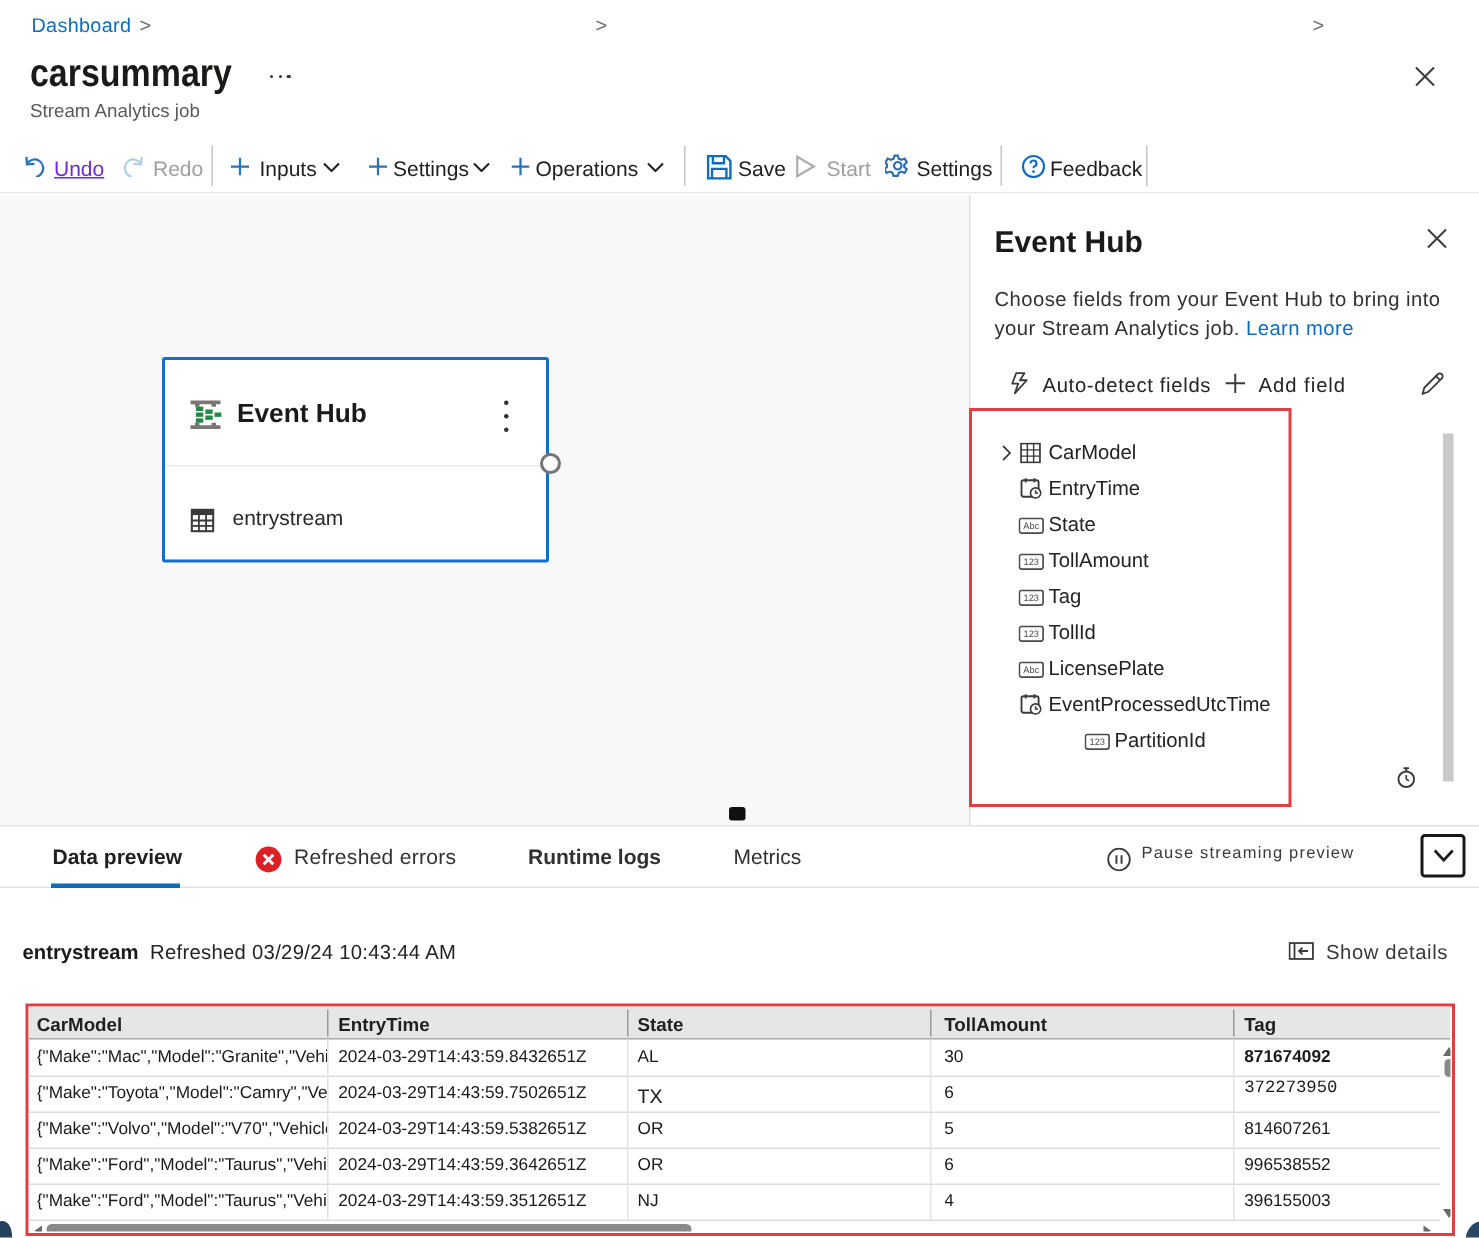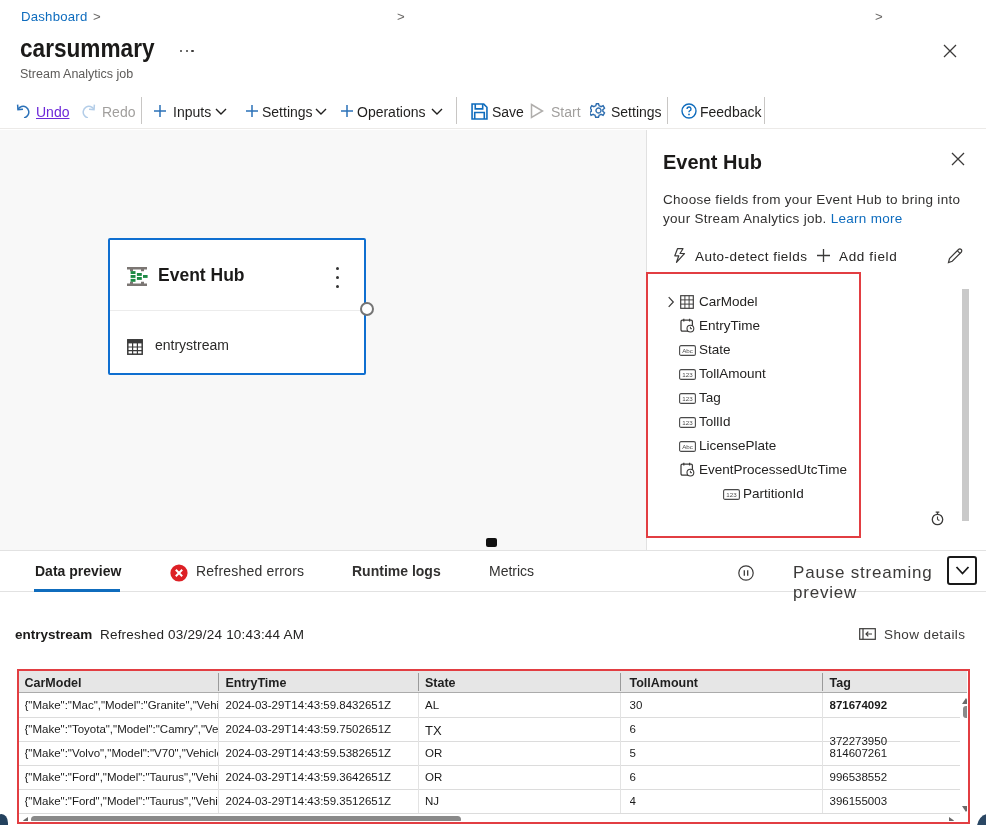--- a/index.html
+++ b/index.html
@@ -242,21 +242,21 @@
         <circle cx="9" cy="9" r="8.6" fill="#dd2025"></circle>
         <path d="M5.8 5.8 L12.2 12.2 M12.2 5.8 L5.8 12.2" stroke="#fff" stroke-width="2"></path>
       </svg>
   <span class="abs" style="left:196px; top:12px; font-size:14px; letter-spacing:0.2px; color:#323130;">Refreshed errors</span>
   <span class="abs" style="left:352px; top:12px; font-size:14px; color:#323130;font-weight:bold;">Runtime logs</span>
   <span class="abs" style="left:489px; top:12px; font-size:14px; color:#323130;">Metrics</span>
   <svg class="abs" style="left:738px; top:14px;" width="16" height="16" viewBox="0 0 16 16">
         <circle cx="8" cy="8" r="7.2" fill="none" stroke="#3b3a39" stroke-width="1.2"></circle>
         <path d="M6.3 5.2 V10.8 M9.7 5.2 V10.8" stroke="#3b3a39" stroke-width="1.3"></path>
       </svg>
-  <span class="abs" style="left:761px; top:12px; font-size:17px; letter-spacing:0.8px; color:#3b3a39;margin-left:32px;">Pause streaming preview</span>
+  <span class="abs" style="left:761px; top:12px; font-size:11px; letter-spacing:0.8px; color:#3b3a39;">Pause streaming preview</span>
   <div class="abs" style="left:947px; top:5px; width:30px; height:29px; border:2px solid #191919; border-radius:3px;">
     <svg style="margin:8px auto 0;" width="15" height="9" viewBox="0 0 15 9">
           <path d="M1.5 1 L7.5 7.5 L13.5 1" fill="none" stroke="#191919" stroke-width="1.8"></path>
         </svg>
   </div>
 </div>
 
 <span class="abs" style="left:15px; top:627px; font-size:13.5px; font-weight:700; color:#1b1a19;">entrystream</span>
 <span class="abs" style="left:100px; top:627px; font-size:13.5px; letter-spacing:0.2px; color:#252423;">Refreshed 03/29/24 10:43:44 AM</span>
 <svg class="abs" style="left:859px; top:628px;" width="17" height="12" viewBox="0 0 17 12">
@@ -282,21 +282,21 @@
         <div style="position:absolute;left:5.5px;top:27.5px;width:193px;height:15px;overflow:hidden;font-size:11.5px;color:#1a1a1a;white-space:nowrap;">{"Make":"Mac","Model":"Granite","VehicleType":1}</div>
         <div style="position:absolute;left:206.5px;top:27.5px;width:192px;height:15px;overflow:hidden;font-size:11.5px;color:#1a1a1a;white-space:nowrap;">2024-03-29T14:43:59.8432651Z</div>
         <div style="position:absolute;left:406px;top:27.5px;width:196px;height:15px;overflow:hidden;font-size:11.5px;color:#1a1a1a;white-space:nowrap;">AL</div>
         <div style="position:absolute;left:610.5px;top:27.5px;width:196px;height:15px;overflow:hidden;font-size:11.5px;color:#1a1a1a;white-space:nowrap;">30</div>
         <div style="position:absolute;left:810.5px;top:27.5px;width:130px;height:15px;overflow:hidden;font-size:11.5px;color:#1a1a1a;white-space:nowrap;font-weight:bold;">871674092</div>
         <div style="position:absolute;left:0;top:46.5px;width:941px;height:24px;border-bottom:1px solid #dcdcdc;"></div>
         <div style="position:absolute;left:5.5px;top:51.5px;width:193px;height:15px;overflow:hidden;font-size:11.5px;color:#1a1a1a;white-space:nowrap;">{"Make":"Toyota","Model":"Camry","VehicleType":1}</div>
         <div style="position:absolute;left:206.5px;top:51.5px;width:192px;height:15px;overflow:hidden;font-size:11.5px;color:#1a1a1a;white-space:nowrap;">2024-03-29T14:43:59.7502651Z</div>
         <div style="position:absolute;left:406px;top:51.5px;width:196px;height:15px;overflow:hidden;font-size:13px;color:#1a1a1a;white-space:nowrap;">TX</div>
         <div style="position:absolute;left:610.5px;top:51.5px;width:196px;height:15px;overflow:hidden;font-size:11.5px;color:#1a1a1a;white-space:nowrap;">6</div>
-        <div style="position:absolute;left:810.5px;top:64px;width:130px;height:15px;overflow:hidden;font-size:11.5px;color:#1a1a1a;white-space:nowrap;">372273950</div>
+        <div style="position:absolute;left:810.5px;top:48px;width:130px;height:15px;overflow:hidden;font-size:11.5px;color:#1a1a1a;white-space:nowrap;font-family:Liberation Mono, monospace;">372273950</div>
         <div style="position:absolute;left:0;top:70.5px;width:941px;height:24px;border-bottom:1px solid #dcdcdc;"></div>
         <div style="position:absolute;left:5.5px;top:75.5px;width:193px;height:15px;overflow:hidden;font-size:11.5px;color:#1a1a1a;white-space:nowrap;">{"Make":"Volvo","Model":"V70","VehicleType":1}</div>
         <div style="position:absolute;left:206.5px;top:75.5px;width:192px;height:15px;overflow:hidden;font-size:11.5px;color:#1a1a1a;white-space:nowrap;">2024-03-29T14:43:59.5382651Z</div>
         <div style="position:absolute;left:406px;top:75.5px;width:196px;height:15px;overflow:hidden;font-size:11.5px;color:#1a1a1a;white-space:nowrap;">OR</div>
         <div style="position:absolute;left:610.5px;top:75.5px;width:196px;height:15px;overflow:hidden;font-size:11.5px;color:#1a1a1a;white-space:nowrap;">5</div>
         <div style="position:absolute;left:810.5px;top:75.5px;width:130px;height:15px;overflow:hidden;font-size:11.5px;color:#1a1a1a;white-space:nowrap;">814607261</div>
         <div style="position:absolute;left:0;top:94.5px;width:941px;height:24px;border-bottom:1px solid #dcdcdc;"></div>
         <div style="position:absolute;left:5.5px;top:99.5px;width:193px;height:15px;overflow:hidden;font-size:11.5px;color:#1a1a1a;white-space:nowrap;">{"Make":"Ford","Model":"Taurus","VehicleType":1}</div>
         <div style="position:absolute;left:206.5px;top:99.5px;width:192px;height:15px;overflow:hidden;font-size:11.5px;color:#1a1a1a;white-space:nowrap;">2024-03-29T14:43:59.3642651Z</div>
         <div style="position:absolute;left:406px;top:99.5px;width:196px;height:15px;overflow:hidden;font-size:11.5px;color:#1a1a1a;white-space:nowrap;">OR</div>

